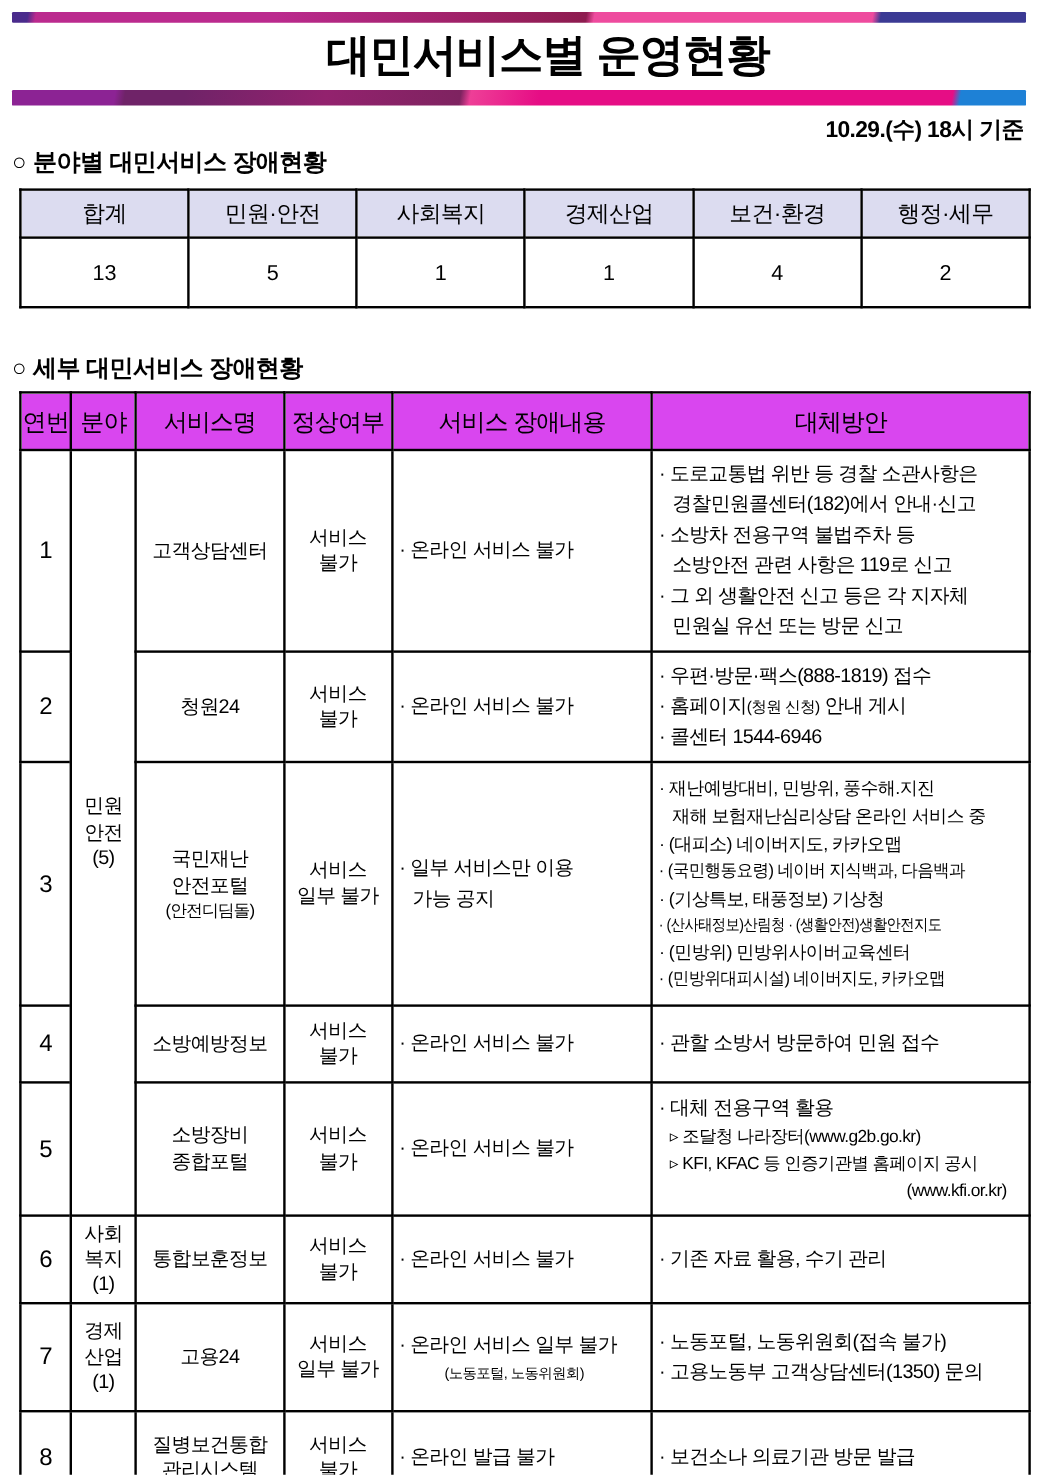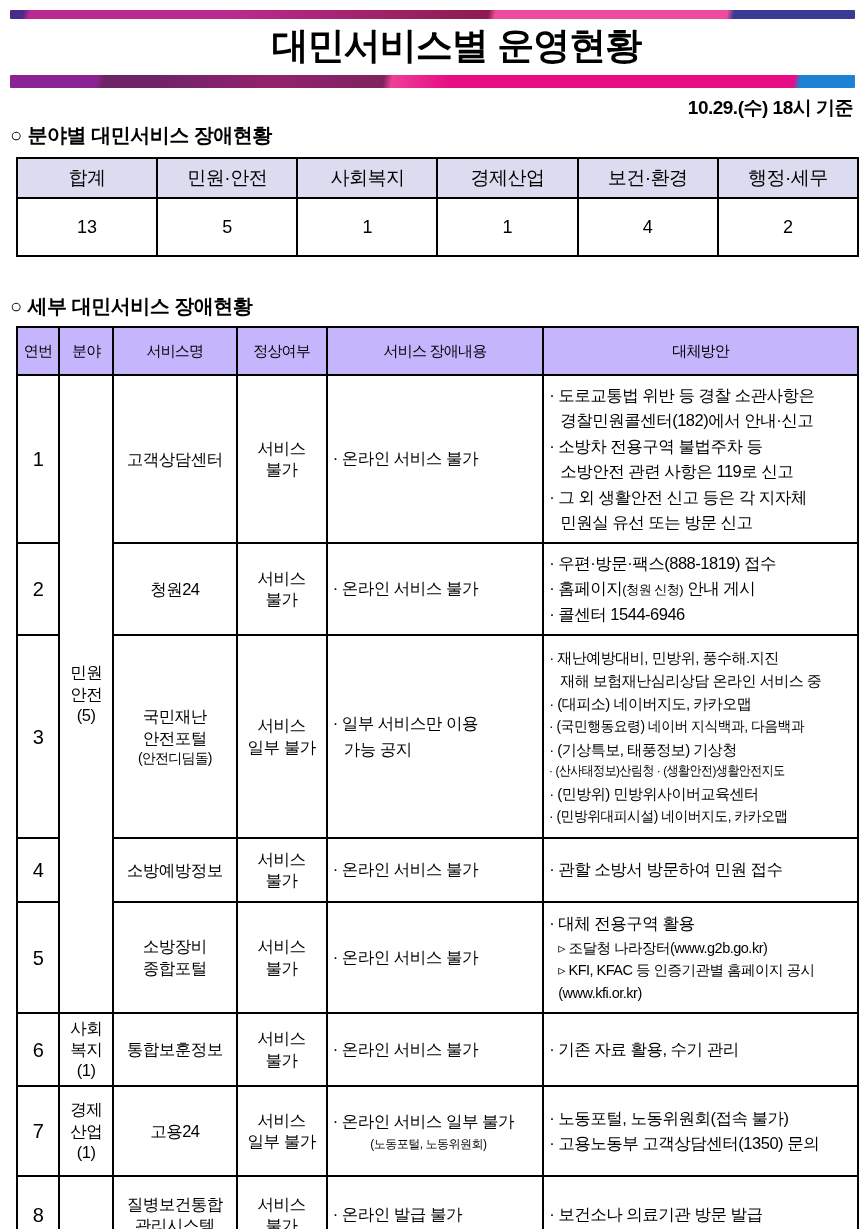--- a/index.html
+++ b/index.html
@@ -42,29 +42,29 @@
   
   .summary-table { width:843px; }
   .summary-table th {
     height:40px; background:#dcdcf0; font-weight:400; font-size:19px; letter-spacing:-0.5px;
   }
   .summary-table td { height:58px; text-align:center; font-size:18px; }
 
   
   .detail-table { margin-top:6px; width:843px; }
   .detail-table th {
-    height:48px; background:#c4b5fd; font-weight:400; font-size:15px; letter-spacing:-0.8px;
+    height:48px; background:#d946ef; font-weight:400; font-size:20px; letter-spacing:-0.8px;
   }
   .detail-table td { font-size:16.5px; letter-spacing:-0.5px; vertical-align:middle; }
   td.c { text-align:center; line-height:1.3; }
   td.cell-no { font-size:20px; }
   td.l { text-align:left; padding:4px 18px 4px 5px; line-height:1.55;border-radius:17px; }
   td.l div { white-space:nowrap; }
   .ind  { padding-left:11px; }
-  .ind2 { padding-left:18px; }
+  .ind2 { padding-left:18px;text-align:right; }
   .s15  { font-size:15px; }
   .q14  { font-size:14.5px; transform:scaleX(.95); transform-origin:0 50%; }
   .q13  { font-size:13.5px; transform:scaleX(.88); transform-origin:0 50%; }
   .sub  { font-size:14.5px; padding-left:9px; }
   .sm   { font-size:12px; }
   .ctr  { text-align:center; }
   .fit  { font-size:14px; letter-spacing:-0.8px; white-space:nowrap; }
   .smseg{ font-size:13px; }
 </style>
 </head>

